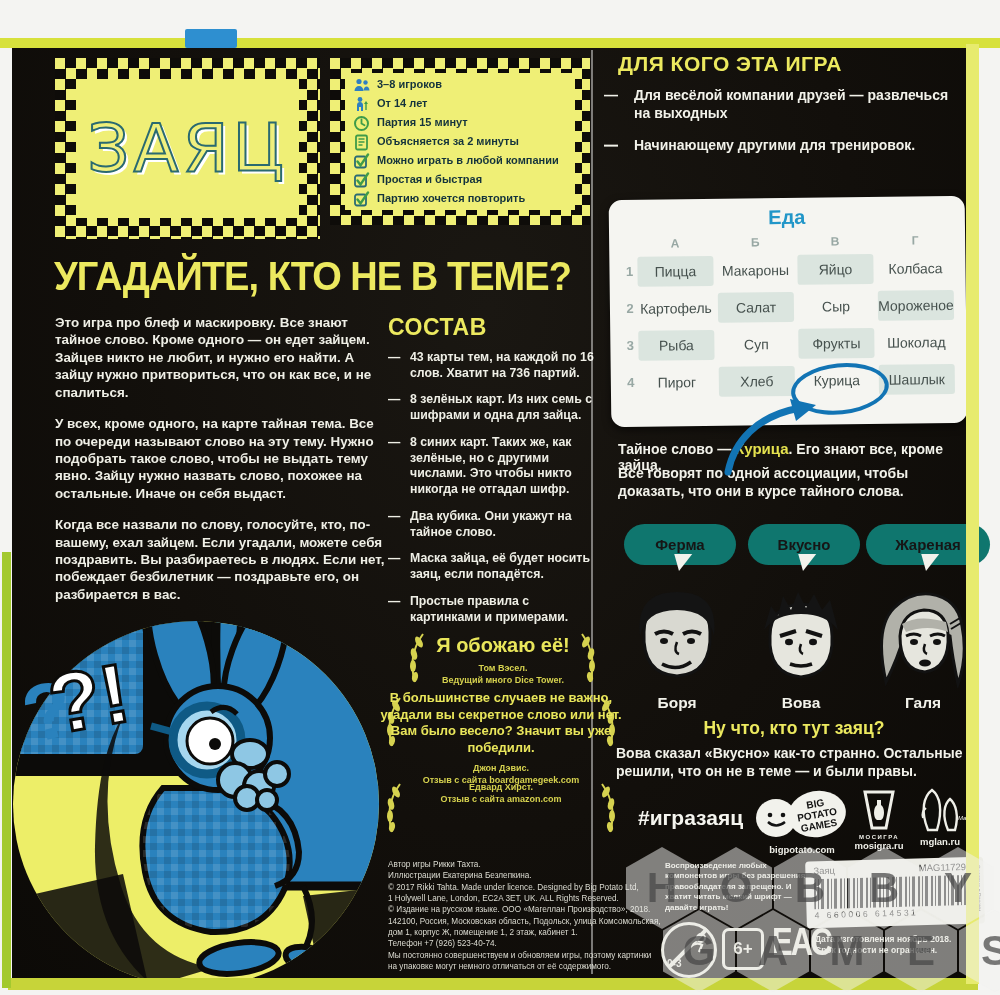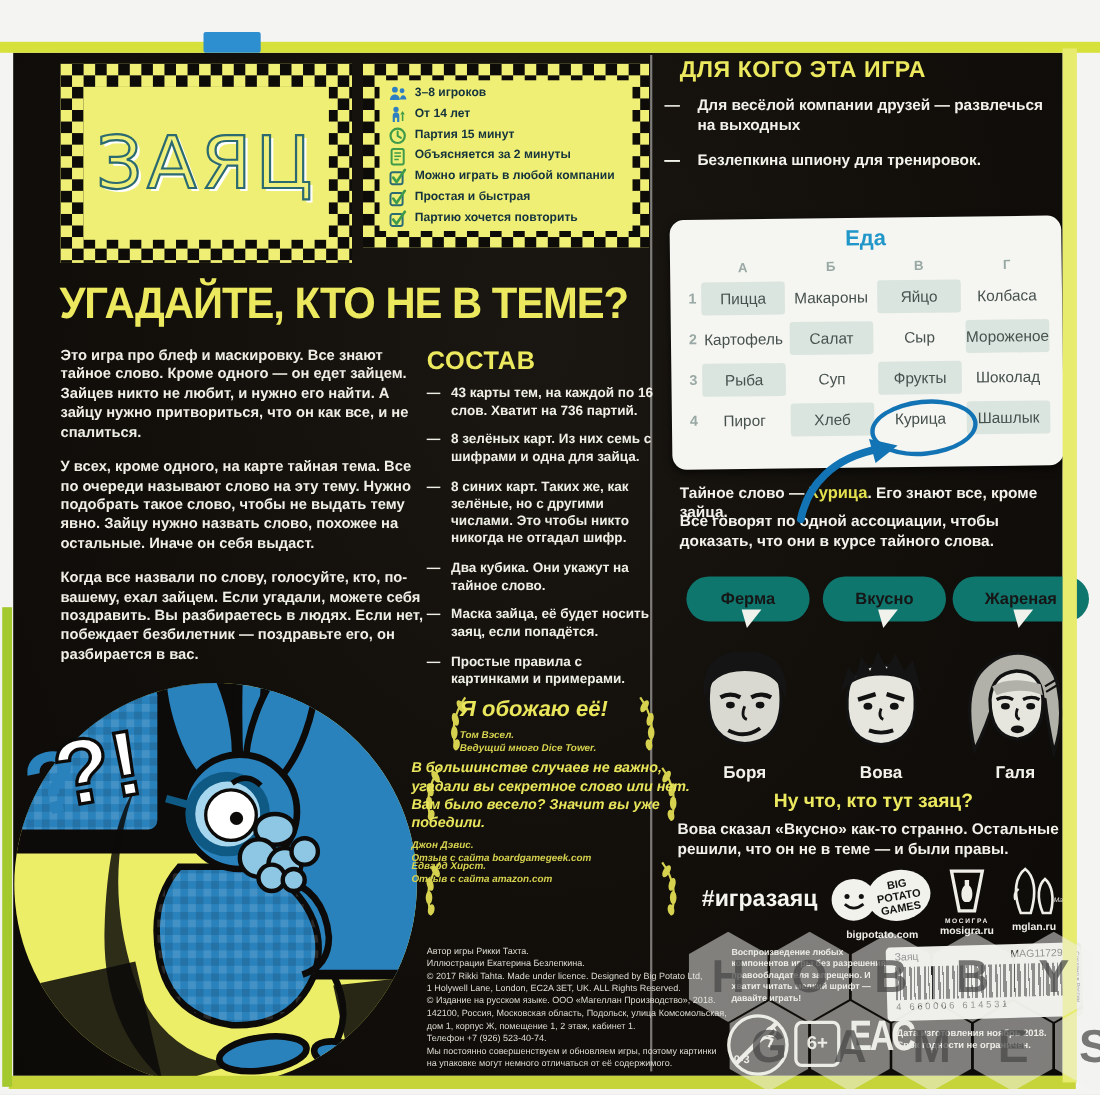--- a/index.html
+++ b/index.html
@@ -103,21 +103,21 @@
   .dates{left:815px;top:934px;width:175px;font-size:8.5px;font-weight:700;color:#e8e8df;line-height:1.35;z-index:6;}
 
   
   .wm{z-index:60;pointer-events:none;}
   .hex{position:absolute;width:72px;height:82px;background:rgba(242,242,240,.5);
     clip-path:polygon(50% 0,100% 25%,100% 75%,50% 100%,0 75%,0 25%);
     display:flex;align-items:center;justify-content:center;
     font-size:42px;font-weight:700;color:rgba(70,70,70,.72);}
 
   
-  .quote{position:absolute;text-align:left;color:#e9e65b;font-weight:700;z-index:4;font-style:italic;}
+  .quote{position:absolute;text-align:center;color:#e9e65b;font-weight:700;z-index:4;}
   .q-text1{font-size:20px;}
   .q-text{font-size:13px;line-height:1.28;}
   .q-attr{font-size:9px;margin-top:5px;line-height:1.35;color:#d6d24f;}
   .laurel{position:absolute;z-index:4;}
 
   .credits{left:388px;top:859px;width:272px;font-size:8.2px;color:#dcdcd2;line-height:1.38;white-space:nowrap;z-index:4;}
 
   .rabbit-svg{left:3px;top:556px;z-index:1;}
 </style>
 </head>
@@ -208,21 +208,21 @@
     <div class="c-item"><span class="dash">—</span><span>8 синих карт. Таких же, как зелёные, но с другими числами. Это чтобы никто никогда не отгадал шифр.</span></div>
     <div class="c-item"><span class="dash">—</span><span>Два кубика. Они укажут на тайное слово.</span></div>
     <div class="c-item"><span class="dash">—</span><span>Маска зайца, её будет носить заяц, если попадётся.</span></div>
     <div class="c-item"><span class="dash">—</span><span>Простые правила с картинками и примерами.</span></div>
   </div>
 
   <div class="abs aud-title">ДЛЯ КОГО ЭТА ИГРА</div>
   <div class="abs aud-list">
     <div class="a-item"><span class="dash">—</span><span>Для весёлой компании друзей — развлечься на выходных</span></div>
     <div class="a-item"><span class="dash">—</span></div>
-    <div class="a-item"><span class="dash">—</span><span>Безлепкина шпиону для тренировок.</span></div>
+    <div class="a-item"><span class="dash">—</span><span>Начинающему другими для тренировок.</span></div>
   </div>
 
   <div class="abs word-card">
     <div class="card-title">Еда</div>
     <div class="col-letter" style="left:28px">А</div>
     <div class="col-letter" style="left:108px">Б</div>
     <div class="col-letter" style="left:188px">В</div>
     <div class="col-letter" style="left:268px">Г</div>
 
     <div class="row-num" style="top:64px">1</div>

